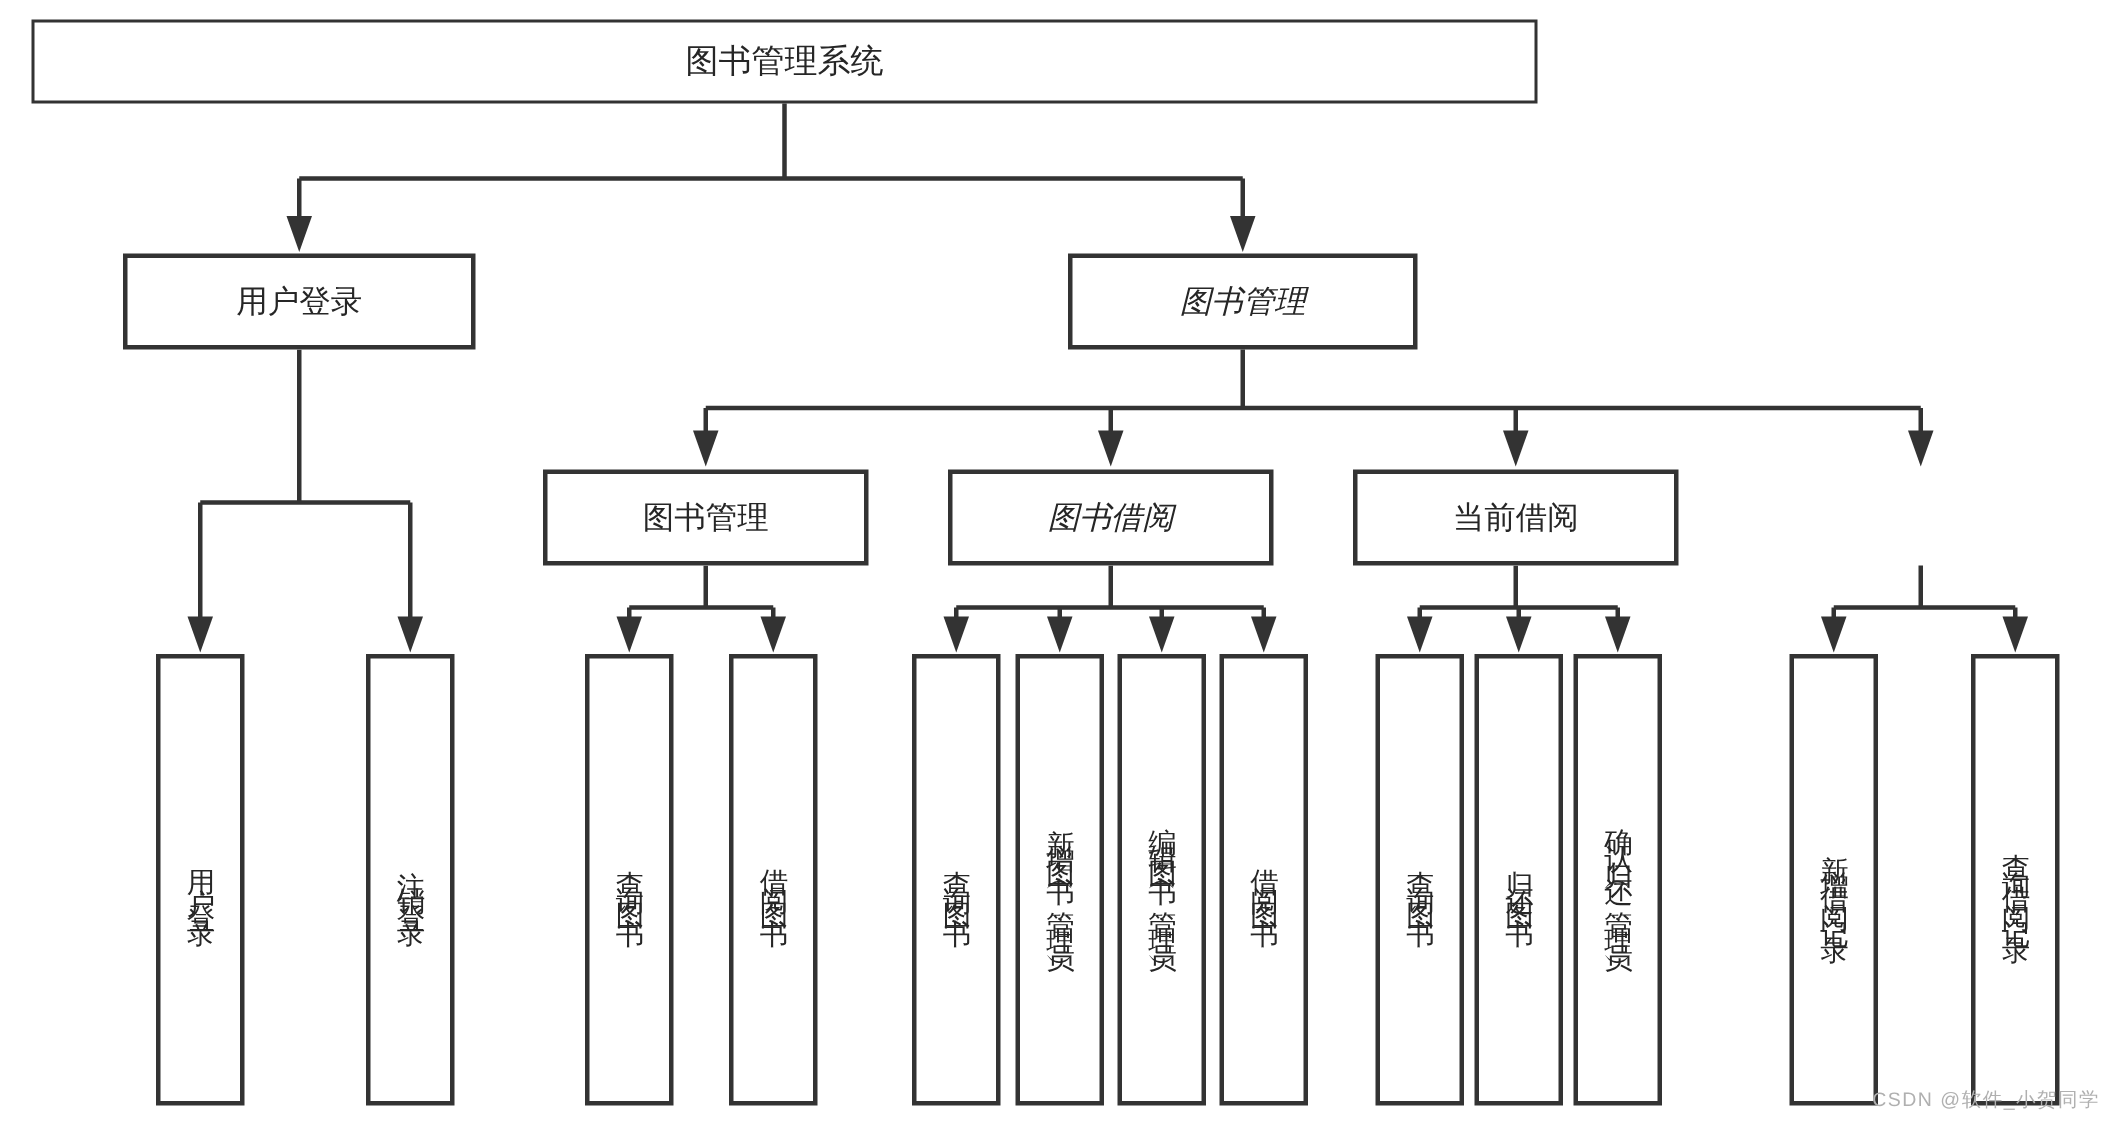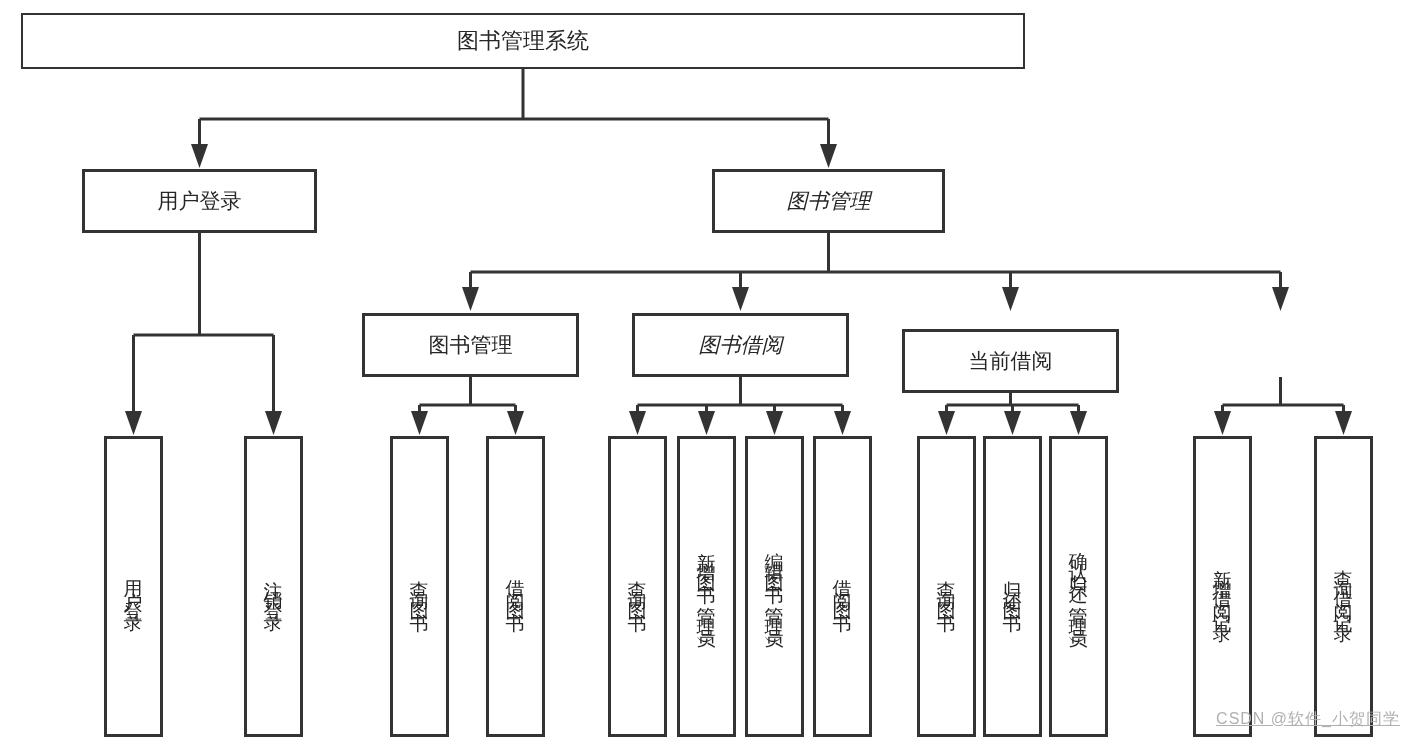--- a/index.html
+++ b/index.html
@@ -75,26 +75,25 @@
     writing-mode: vertical-rl;
     text-orientation: mixed;
     letter-spacing: 11px;
     line-height: 1;
     white-space: nowrap;
   }
 
   .watermark {
     position: absolute;
     right: 5px;
-    bottom: 17px;
-    font-size: 16px;
+    bottom: 5px;
+    font-size: 13px;
     letter-spacing: 1px;
     color: var(--watermark);
     white-space: nowrap;
-    text-decoration: underline;
   }
 </style>
 </head>
 <body>
 
 <div class="canvas">
 
   <svg class="connectors" viewBox="0 0 1405 747" xmlns="http://www.w3.org/2000/svg">
 
     <path d="M523 68 V119 M199.5 119 H828.5 M199.5 119 V152 M828.5 119 V152"></path>
@@ -141,21 +140,21 @@
   <div class="box branch" style="left:712px; width:233px;font-style:italic;">
     <span>图书管理</span>
   </div>
 
   <div class="box section" style="left:362px;">
     <span>图书管理</span>
   </div>
   <div class="box section" style="left:632px;font-style:italic;">
     <span>图书借阅</span>
   </div>
-  <div class="box section" style="left:902px;margin-top:16px;">
+  <div class="box section" style="left:902px;">
     <span>当前借阅</span>
   </div>
 
   <div class="box leaf" style="left:104px;">
     <span class="vtext">用户登录</span>
   </div>
   <div class="box leaf" style="left:244px;">
     <span class="vtext">注销登录</span>
   </div>
 

